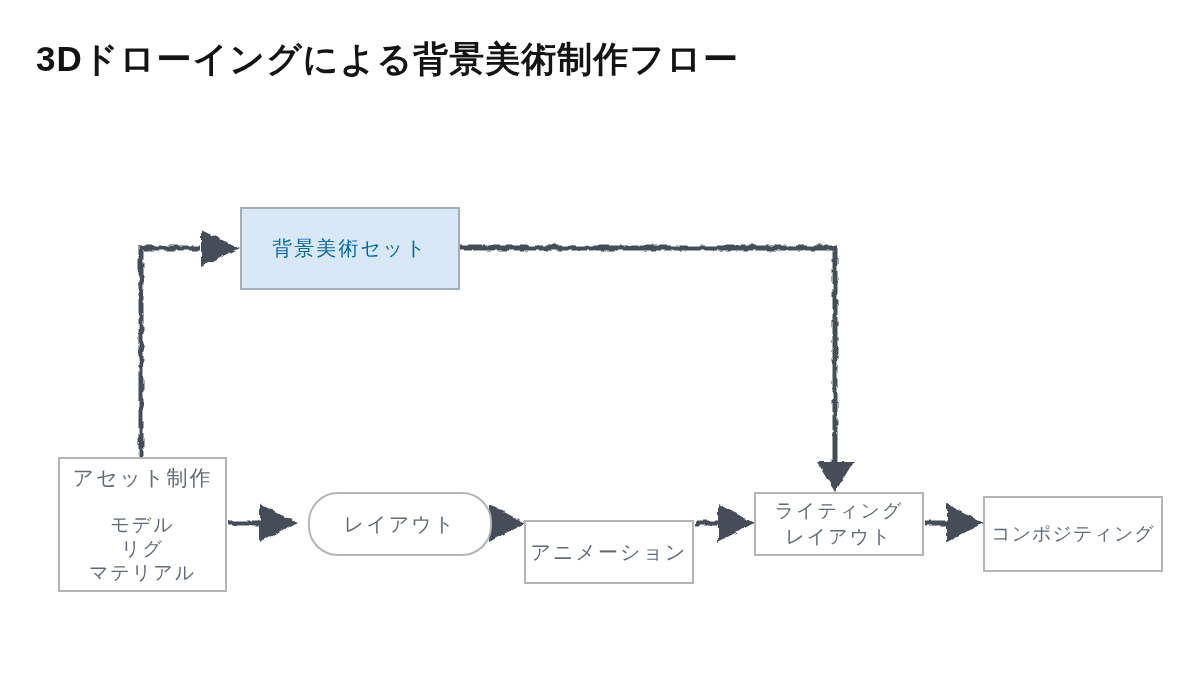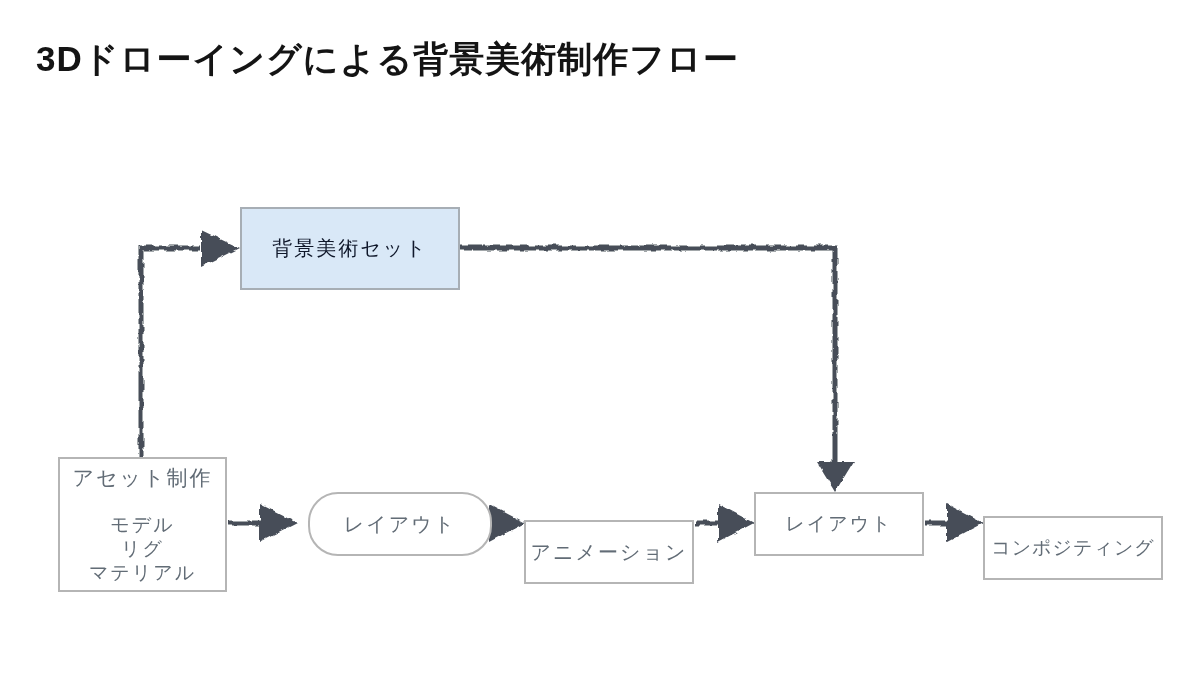--- a/index.html
+++ b/index.html
@@ -45,28 +45,28 @@
     align-items: center;
     justify-content: center;
     text-align: center;
     font-size: 20px;
     letter-spacing: 2px;
     line-height: 1.35;
   }
   .node-highlight {
     background: #d9e8f7;
     border-color: #a7aeb5;
-    color: #0f172a;
+    color: #0369a1;
   }
   .node-bg-art-set   { left: 240px; top: 207px; width: 220px; height: 83px; }
   .node-asset        { left: 58px;  top: 457px; width: 169px; height: 135px; }
   .node-layout       { left: 308px; top: 492px; width: 184px; height: 64px; border-radius: 30px; }
   .node-animation    { left: 524px; top: 520px; width: 170px; height: 64px; }
   .node-lighting     { left: 754px; top: 492px; width: 170px; height: 64px; font-size: 19px; line-height: 26px; }
-  .node-compositing  { left: 983px; top: 516px; width: 180px; height: 64px; font-size: 19px; letter-spacing: 1px; }
+  .node-compositing  { left: 983px; top: 496px; width: 180px; height: 76px; font-size: 19px; letter-spacing: 1px; }
   .node-main-label { font-size: 21px; margin-bottom: 20px; }
   .node-sub-label  { font-size: 19px; line-height: 24px; letter-spacing: 2px; }
 </style>
 </head>
 <body>
 
 <div class="canvas">
 
   <h1 class="diagram-title">3Dドローイングによる背景美術制作フロー</h1>
 
@@ -118,20 +118,21 @@
 
   <div class="node node-layout">
     <span>レイアウト</span>
   </div>
 
   <div class="node node-animation">
     <span>アニメーション</span>
   </div>
 
   <div class="node node-lighting">
+    <span>ライティング</span>
     <span>レイアウト</span>
   </div>
 
   <div class="node node-compositing">
     <span>コンポジティング</span>
   </div>
 
 </div>
 
 </body></html>

